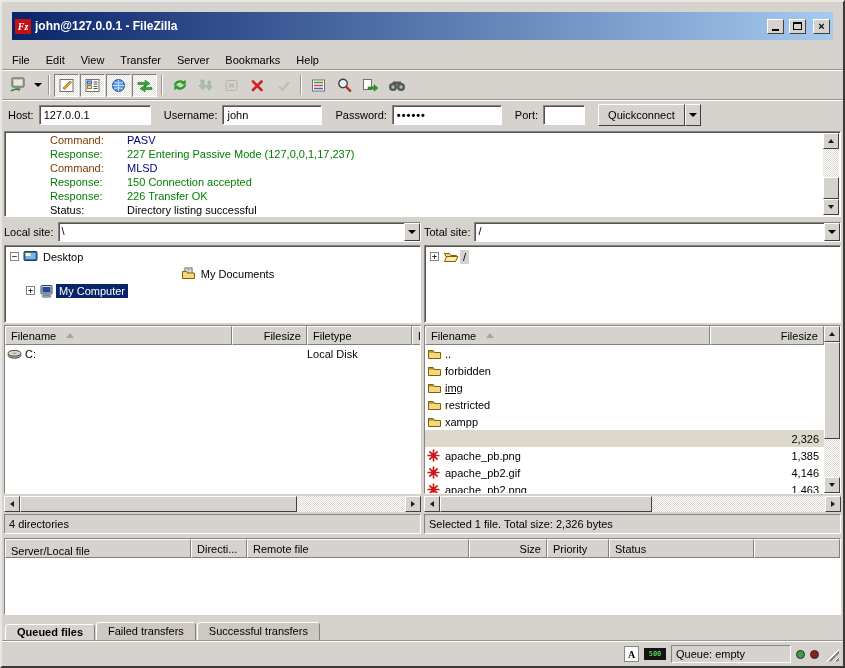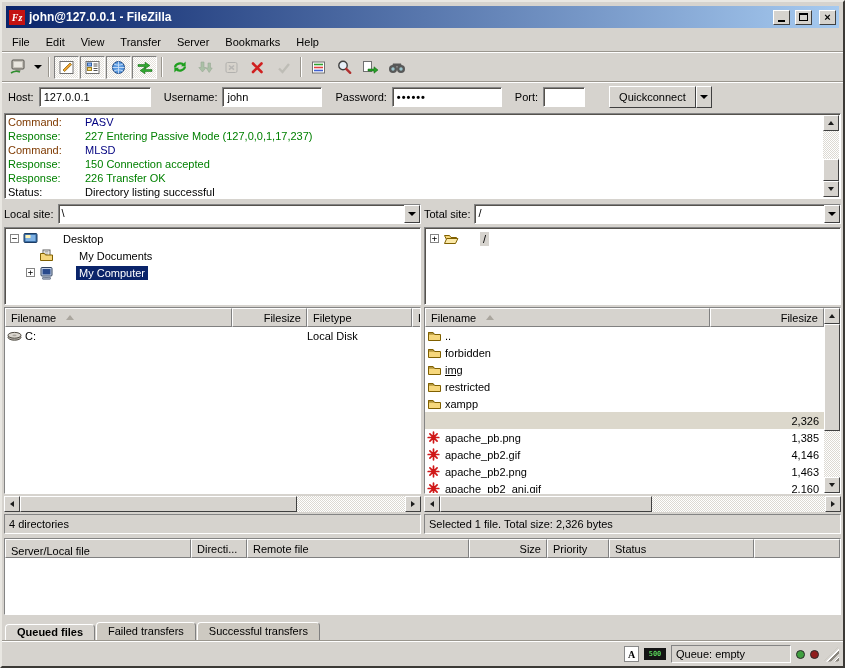--- a/index.html
+++ b/index.html
@@ -4,21 +4,21 @@
 <style>
   * { box-sizing: border-box; }
   html,body { margin:0; padding:0; background:#808080; }
   body { font-family:"Liberation Sans", sans-serif; font-size:11px; color:#000; }
 
   .window { width:845px; height:668px; background:#d6d3ce;
     border:2px solid; border-color:#e9e7e2 #3c3a36 #3c3a36 #e9e7e2;
     display:flex; flex-direction:column; position:relative; overflow:hidden; }
 
   
-  .titlebar { height:22px; margin:4px; background:linear-gradient(90deg,#0a246a,#a6caf0);
+  .titlebar { height:28px; margin:10px; background:linear-gradient(90deg,#0a246a,#a6caf0);
     display:flex; align-items:center; gap:4px; padding:0 3px; flex:0 0 auto; }
   .fzicon { width:16px; height:15px; background:#c41212; color:#fff;
     font:italic bold 10px "Liberation Serif", serif; display:flex; align-items:center; justify-content:center; }
   .title-text { color:#fff; font-weight:bold; font-size:12px; flex:1;
     text-overflow:ellipsis; overflow:hidden; white-space:nowrap; }
   .wbtn { width:17px; height:15px; background:#d6d3ce; border:1px solid;
     border-color:#fff #404040 #404040 #fff; display:flex; align-items:center;
     justify-content:center; margin-left:1px; }
   .wbtn .minbar { width:7px; height:2px; background:#000; margin-top:7px; }
   .wbtn .maxbox { width:9px; height:8px; border:1px solid #000; border-top:2px solid #000; }
@@ -49,21 +49,21 @@
     padding:1px 4px; outline:none; }
   .pw { font-weight:bold; letter-spacing:1px; }
   .btn { background:#d6d3ce; border:1px solid; border-color:#fff #404040 #404040 #fff;
     height:22px; padding:2px 9px; font:11px "Liberation Sans", sans-serif; display:flex; align-items:center; }
   .qc-group { display:flex; }
 
   
   .logwrap { margin:2px; height:86px; background:#fff; border:1px solid;
     border-color:#848484 #fff #fff #848484; box-shadow:inset 1px 1px 0 #55524d;
     position:relative; overflow:hidden; flex:0 0 auto; }
-  .loglines { padding:1px 18px 10px 3px; line-height:14px; }
+  .loglines { padding:1px 18px 10px 3px; line-height:14px;margin-left:42px; }
   .log-line { display:flex; white-space:nowrap; }
   .log-lbl { width:77px; flex:0 0 auto; }
   .log-line.command .log-lbl { color:#7f3a00; }
   .log-line.command .log-txt { color:#000080; }
   .log-line.response .log-lbl, .log-line.response .log-txt { color:#008000; }
   .log-line.status .log-lbl, .log-line.status .log-txt { color:#000; }
 
   
   .vscroll { width:16px; display:flex; flex-direction:column; flex:0 0 auto;
     background-color:#eceae5;
@@ -93,21 +93,21 @@
     display:flex; align-items:center; justify-content:center; flex:0 0 auto; }
 
   .treebox { height:78px; margin-top:2px; background:#fff; border:1px solid;
     border-color:#848484 #fff #fff #848484; box-shadow:inset 1px 1px 0 #55524d;
     overflow:hidden; padding:2px 1px; flex:0 0 auto; }
   .trow { display:flex; align-items:center; height:17px; white-space:nowrap; }
   .exp { width:9px; height:9px; border:1px solid #848484; background:#fff;
     font:9px/7px "DejaVu Sans Mono", monospace; text-align:center; margin:0 4px 0 2px; flex:0 0 auto; }
   .exp-sp { width:15px; flex:0 0 auto; }
   .ticon { width:17px; display:flex; align-items:center; flex:0 0 auto; }
-  .tlabel { padding:1px 3px;margin-left:20px; }
+  .tlabel { padding:1px 3px; }
   .sel-a { background:#0a246a; color:#fff; }
   .sel-i { background:#d6d3ce; }
 
   .filearea { flex:1 1 auto; min-height:0; margin-top:2px; background:#fff; border:1px solid;
     border-color:#848484 #fff #fff #848484; box-shadow:inset 1px 1px 0 #55524d;
     display:flex; overflow:hidden; }
   .flist-main { flex:1 1 auto; min-width:0; display:flex; flex-direction:column; }
   .hdr { display:flex; flex:0 0 auto; background:#d6d3ce; }
   .hcell { background:#d6d3ce; border:1px solid; border-color:#fff #808080 #808080 #fff;
     height:19px; display:flex; align-items:center; padding:0 5px; overflow:hidden;
@@ -297,21 +297,21 @@
 
   <div class="quickbar">
     <span>Host:</span>
     <input class="field" style="width: 112px;" value="127.0.0.1">
     <span style="margin-left:8px">Username:</span>
     <input class="field" style="width: 100px;" value="john">
     <span style="margin-left:8px">Password:</span>
     <input class="field pw" style="width: 110px;" value="••••••">
     <span style="margin-left:8px">Port:</span>
     <input class="field" style="width: 42px;" value="">
-    <div class="qc-group" style="margin-left:19px">
+    <div class="qc-group" style="margin-left:8px">
       <div class="btn">Quickconnect</div>
       <div class="btn" style="width:16px;padding:0;justify-content:center">
           <div class="dd-arrow"></div>
         </div>
     </div>
   </div>
 
   <div class="logwrap">
     <div class="loglines" id="loglines">
         <div class="log-line command">
@@ -367,21 +367,21 @@
             <div class="exp">−</div>
             <span class="ticon">
               <svg width="15" height="13">
                 <rect x="1" y="1.5" width="13" height="9" rx="1" fill="#3a6ea5" stroke="#1c3c64"></rect>
                 <rect x="2.5" y="3" width="10" height="6" fill="#7fb2e5"></rect>
                 <rect x="2.5" y="3" width="5" height="3" fill="#fff4b8"></rect>
               </svg>
             </span>
             <span class="tlabel">Desktop</span>
           </div>
-          <div class="trow" style="padding-left: 18px;">
+          <div class="trow" style="padding-left: 18px; justify-content: center;">
             <div class="exp-sp"></div>
             <span class="ticon">
               <svg width="15" height="13">
                 <rect x="4" y="1" width="7" height="6.5" fill="#fff" stroke="#606060"></rect>
                 <path d="M5.5 2.6h4M5.5 4h4M5.5 5.4h3" stroke="#909090" stroke-width="0.8"></path>
                 <path d="M1.5 4.5h4l1 1.5h7v5.5h-12z" fill="#f6d77c" stroke="#806000"></path>
               </svg>
             </span>
             <span class="tlabel">My Documents</span>
           </div>

